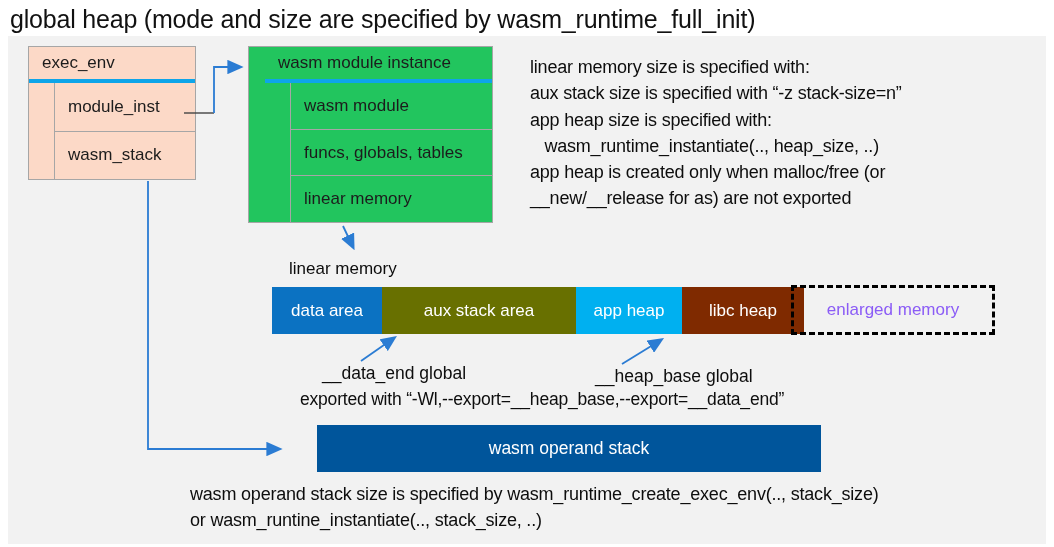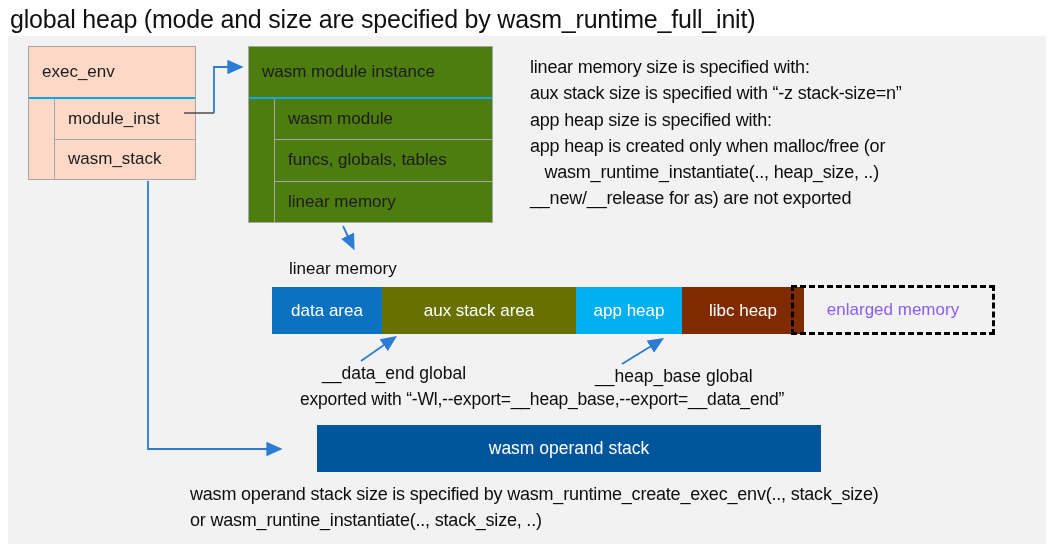--- a/index.html
+++ b/index.html
@@ -3,21 +3,21 @@
 <meta charset="utf-8">
 <style>
   * { margin:0; padding:0; box-sizing:border-box; }
   html,body { background:#fff; }
   body { font-family:"Liberation Sans", sans-serif; }
   .canvas { position:relative; width:1054px; height:547px; background:#fff; overflow:hidden; }
   .panel { position:absolute; left:8px; top:36px; width:1038px; height:508px; background:#f2f2f2; }
   .diagram-title { position:absolute; left:10px; top:5px; font-size:25px; color:#111; letter-spacing:-0.2px; }
 
   .box { position:absolute; border:1px solid #a6a6a6; display:flex; flex-direction:column; font-size:17px; color:#1c1c1c; }
-  .box-title { height:52px; flex:none; display:flex; align-items:center; padding-left:13px; border-bottom:2px solid #0ea5e9; }
+  .box-title { height:36px; flex:none; display:flex; align-items:center; padding-left:13px; border-bottom:4px solid #0ea5e9; }
   .box-rows { flex:1; display:flex; flex-direction:column; margin-left:25px; border-left:1px solid #a6a6a6; }
   .box-row { flex:1; display:flex; align-items:center; padding-left:13px; border-bottom:1px solid #a6a6a6; }
   .box-row:last-child { border-bottom:none; }
 
   .notes { position:absolute; left:530px; top:54px; font-size:18px; line-height:26.3px; color:#0d0d0d; letter-spacing:-0.2px; }
   .notes div { white-space:pre; }
 
   .free-label { position:absolute; color:#0d0d0d; }
   .lm-label { left:289px; top:259px; font-size:17px; }
   .data-end-label { left:322px; top:363px; font-size:17.5px; }
@@ -46,35 +46,35 @@
   <div class="diagram-title">global heap (mode and size are specified by wasm_runtime_full_init)</div>
 
   <div class="box" style="left: 28px; top: 46px; width: 168px; height: 134px; background-color: rgb(252, 217, 199);">
     <div class="box-title">exec_env</div>
     <div class="box-rows">
       <div class="box-row">module_inst</div>
       <div class="box-row">wasm_stack</div>
     </div>
   </div>
 
-  <div class="box" style="left: 248px; top: 46px; width: 245px; height: 177px; background-color: #4d7c0f;">
+  <div class="box" style="left: 248px; top: 46px; width: 245px; height: 177px; background-color: #22c55e; padding-left: 16px;">
     <div class="box-title">wasm module instance</div>
     <div class="box-rows">
       <div class="box-row">wasm module</div>
       <div class="box-row">funcs, globals, tables</div>
       <div class="box-row">linear memory</div>
     </div>
   </div>
 
   <div class="notes">
     <div>linear memory size is specified with:</div>
     <div>aux stack size is specified with “-z stack-size=n”</div>
     <div>app heap size is specified with:</div>
+    <div>   wasm_runtime_instantiate(.., heap_size, ..)</div>
     <div>app heap is created only when malloc/free (or</div>
-    <div>   wasm_runtime_instantiate(.., heap_size, ..)</div>
     <div>__new/__release for as) are not exported</div>
   </div>
 
   <div class="free-label lm-label">linear memory</div>
 
   <div class="membar">
     <div class="seg" style="width: 110px; background-color: rgb(11, 114, 194);">data area</div>
     <div class="seg" style="width: 194px; background-color: rgb(104, 112, 0);">aux stack area</div>
     <div class="seg" style="width: 106px; background-color: rgb(0, 176, 240);">app heap</div>
     <div class="seg" style="width: 122px; background-color: rgb(127, 42, 0);">libc heap</div>

